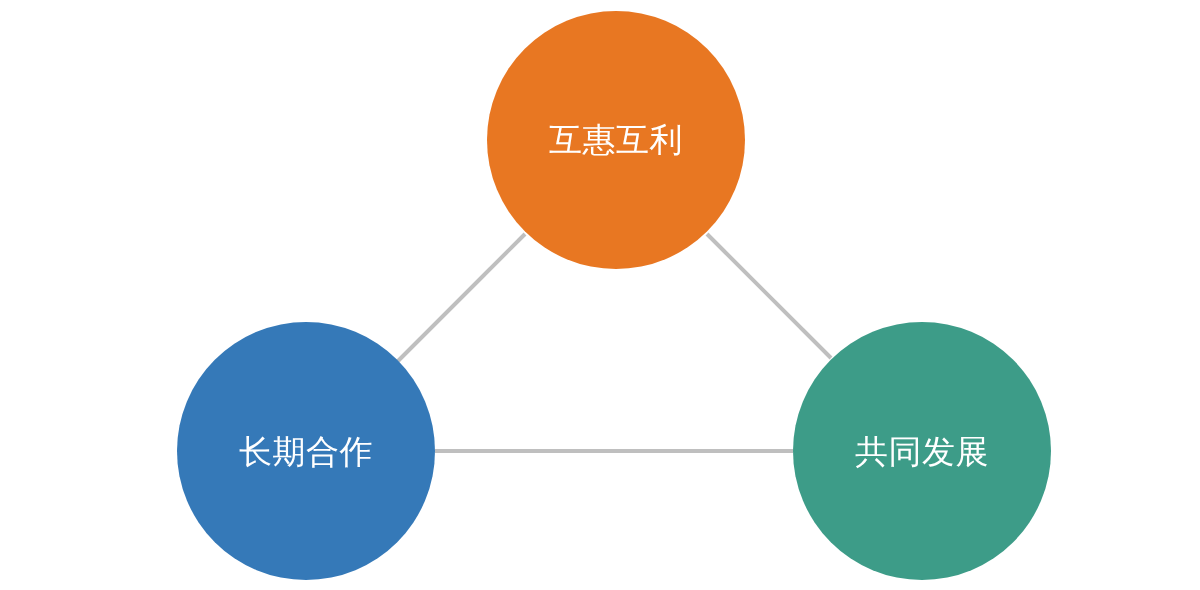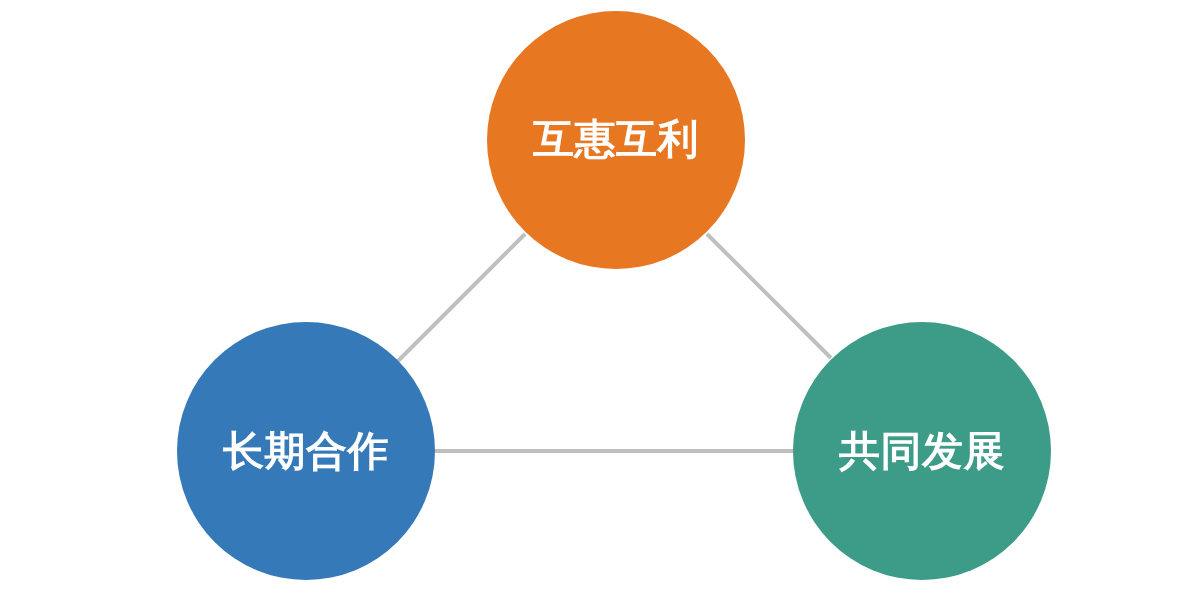--- a/index.html
+++ b/index.html
@@ -29,24 +29,24 @@
   .node-circle {
     position: absolute;
     border-radius: 50%;
     display: flex;
     align-items: center;
     justify-content: center;
     box-sizing: border-box;
   }
   .node-label {
     color: #ffffff;
-    font-size: 41px;
+    font-size: 33px;
     line-height: 1;
     letter-spacing: 0.5px;
-    font-weight: 700;
+    font-weight: 400;
     white-space: nowrap;
     user-select: none;
   }
   #node-top {
     left: 487px;
     top: 11px;
     width: 258px;
     height: 258px;
   }
   #node-bottom-left {

